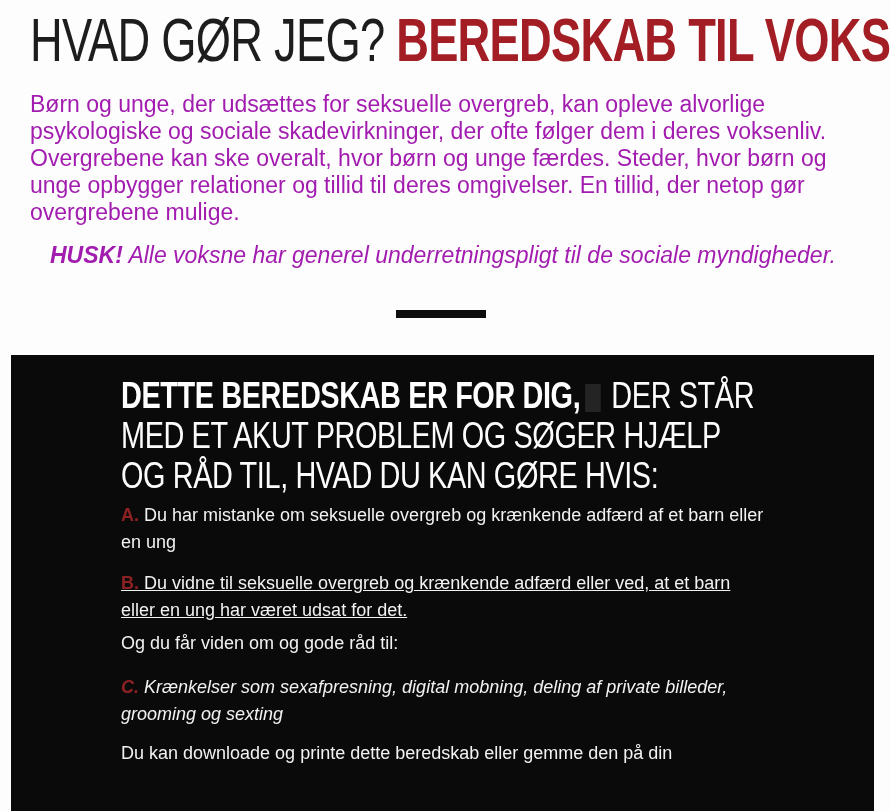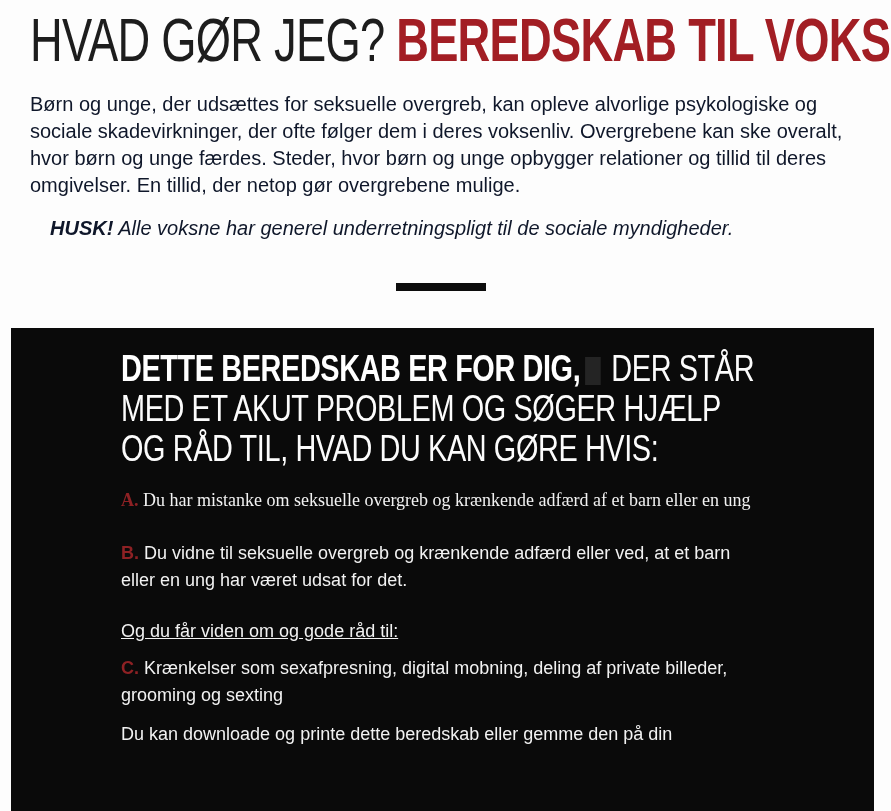--- a/index.html
+++ b/index.html
@@ -20,23 +20,23 @@
     font-size: 62px;
     transform: scaleX(0.73);
     transform-origin: left top;
     letter-spacing: -1px;
   }
   .title-light { font-weight: 300; color: #1d1d1d; }
   .title-red   { font-weight: 700; color: #a21e24; }
 
   .intro { margin-top: 21px; max-width: 822px; }
   .intro p {
-    font-size: 20px;
+    font-size: 23px;
     line-height: 27px;
-    color: #0f172a;
+    color: #a21caf;
     margin-bottom: 13px;
   }
   .husk-line { font-style: italic; margin-top: 16px; }
   .husk-label { font-weight: 700; font-style: italic; margin-left: 20px; }
 
   .section-divider {
     width: 90px;
     height: 8px;
     background: #0d0d0d;
     margin: 41px auto 0 auto;
@@ -73,24 +73,24 @@
     vertical-align: -4px;
     margin: 0 4px 0 6px;
   }
 
   .black-list { max-width: 648px; }
   .black-list p {
     font-size: 18px;
     line-height: 27px;
     color: #f2f2f2;
   }
-  .list-item-a { margin-top: 18px; font-family: Liberation Serif, serif; }
-  .list-item-b { margin-top: 26px; }
-  .section-intro-line { margin-top: 24px; text-decoration: underline; }
-  .list-item-c { margin-top: 10px; }
+  .list-item-a { margin-top: 6px; }
+  .list-item-b { margin-top: 14px; text-decoration: underline; }
+  .section-intro-line { margin-top: 6px; }
+  .list-item-c { margin-top: 17px; font-style: italic; }
   .section-footer-line { margin-top: 12px; }
 
   .item-marker { color: #8e2124; font-weight: 700; }
 </style>
 </head>
 <body>
 
 <div class="white-section">
   <h1 class="page-title">
     <span class="title-light">HVAD GØR JEG?</span>

